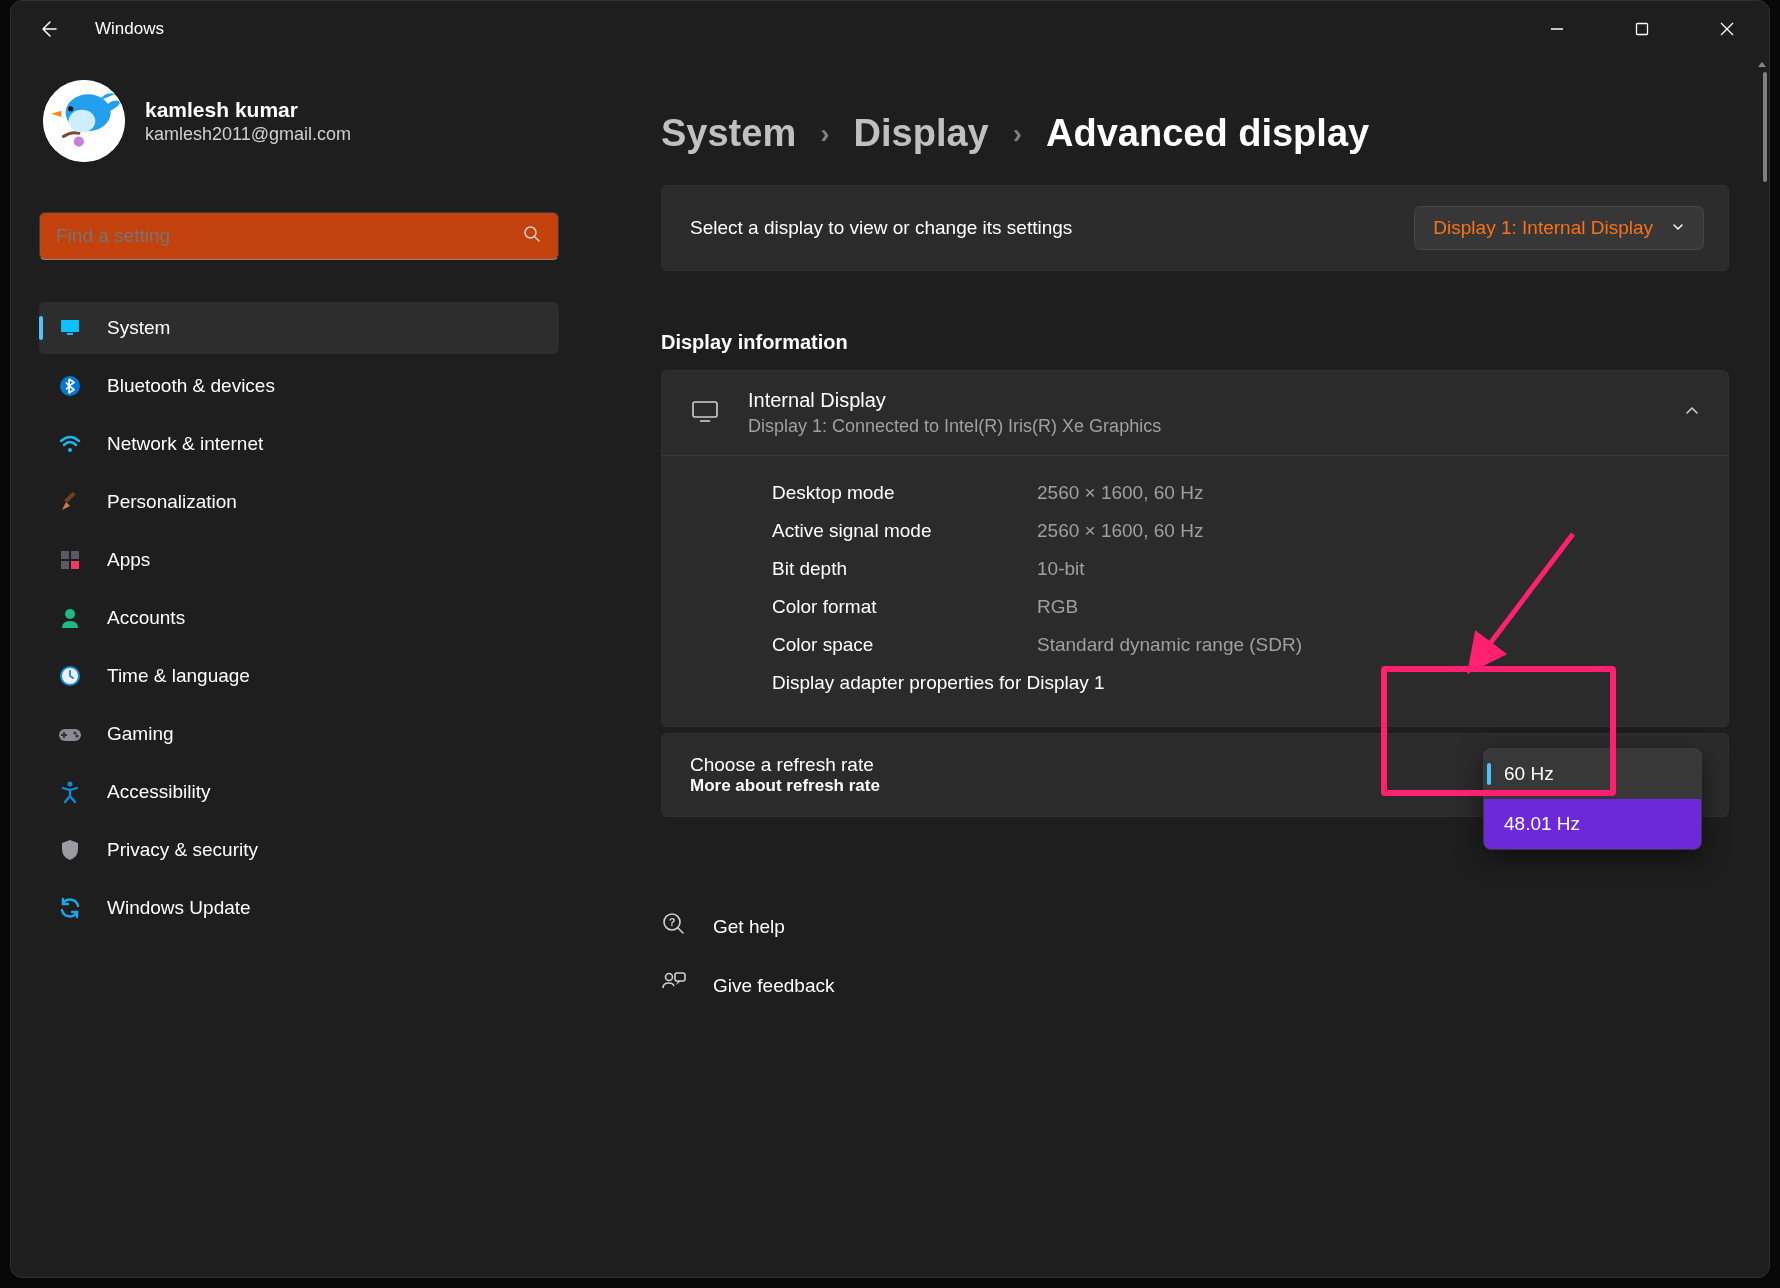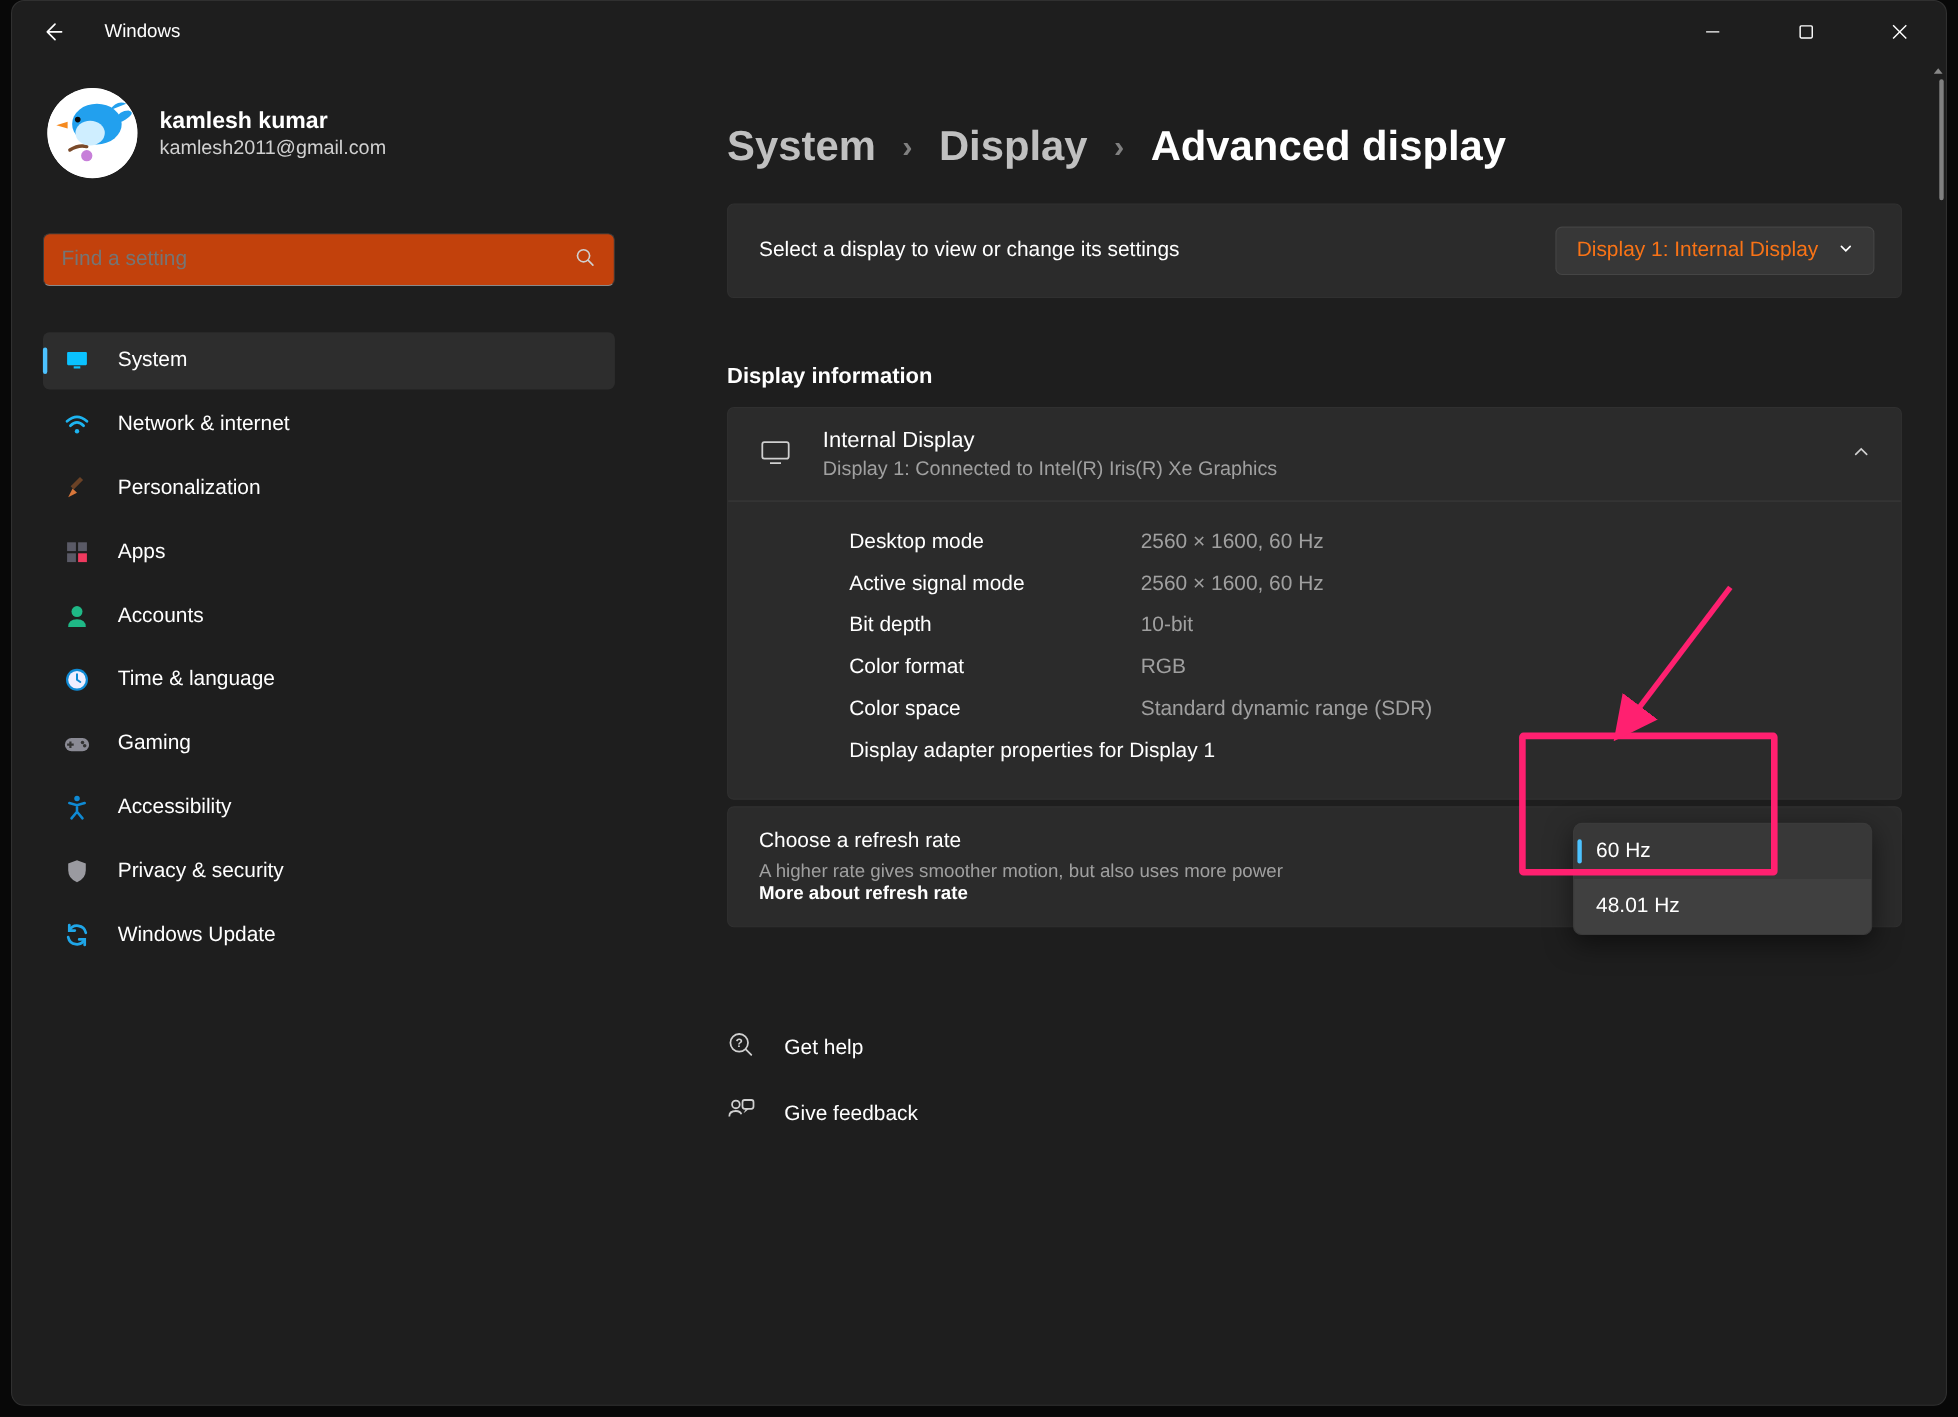--- a/index.html
+++ b/index.html
@@ -246,22 +246,22 @@
   }
   .refresh-left .t { font-size: 19px; }
   .refresh-left .s { font-size: 17px; color: #a0a0a0; margin-top:6px; }
   .refresh-left .link { font-size: 17px; color: #fff; font-weight:600; margin-top:4px; cursor:pointer; text-decoration:none; }
 
   
   .dd-flyout {
     position: absolute;
     right: 26px;
     top: 14px;
-    width: 272px;
-    background: #404040;
+    width: 219px;
+    background: #6d28d9;
     border: 1px solid #3a3a3a;
     border-radius: 8px;
     overflow: hidden;
     box-shadow: 0 8px 24px rgba(0,0,0,0.5);
   }
   .dd-opt {
     padding: 14px 20px;
     font-size: 19px;
     cursor: pointer;
     position:relative;
@@ -377,20 +377,29 @@
 
       <ul class="nav-list">
         <li class="nav-item active">
           <span class="nav-icon">
               <svg width="24" height="24" viewBox="0 0 24 24">
                 <rect x="3" y="4" width="18" height="12" rx="1" fill="#0ac2ff"></rect>
                 <rect x="9" y="17" width="6" height="2" fill="#0ac2ff"></rect>
               </svg>
             </span>
           <span>System</span>
+        </li>
+        <li class="nav-item">
+          <span class="nav-icon">
+              <svg width="24" height="24" viewBox="0 0 24 24">
+                <circle cx="12" cy="12" r="10" fill="#0078d4"></circle>
+                <path d="M11 5 L16 8.5 L11 12 L16 15.5 L11 19 V5 M8 8.5 L11 12 L8 15.5" stroke="#fff" stroke-width="1.6" fill="none" stroke-linejoin="round"></path>
+              </svg>
+            </span>
+          <span>Bluetooth &amp; devices</span>
         </li>
         <li class="nav-item">
           <span class="nav-icon">
               <svg width="24" height="24" viewBox="0 0 24 24" fill="none">
                 <path d="M3 9 Q12 1 21 9" stroke="#1db4f0" stroke-width="2.5" stroke-linecap="round"></path>
                 <path d="M6 13 Q12 7 18 13" stroke="#1db4f0" stroke-width="2.5" stroke-linecap="round"></path>
                 <circle cx="12" cy="18" r="2" fill="#1db4f0"></circle>
               </svg>
             </span>
           <span>Network &amp; internet</span>
@@ -535,21 +544,20 @@
               <span class="info-key">Color space</span>
               <span class="info-val">Standard dynamic range (SDR)</span>
             </div>
           <div class="adapter-link">Display adapter properties for Display 1</div>
         </div>
       </div>
 
       <div class="card refresh-card">
         <div class="refresh-left">
           <div class="t">Choose a refresh rate</div>
-          <div class="s">A higher rate gives smoother motion, but also uses more power</div>
           <a class="link">More about refresh rate</a>
         </div>
 
         <div class="dd-flyout">
           <div class="dd-opt selected">60 Hz</div>
           <div class="dd-opt">48.01 Hz</div>
         </div>
       </div>
 
       <div class="help-links">

